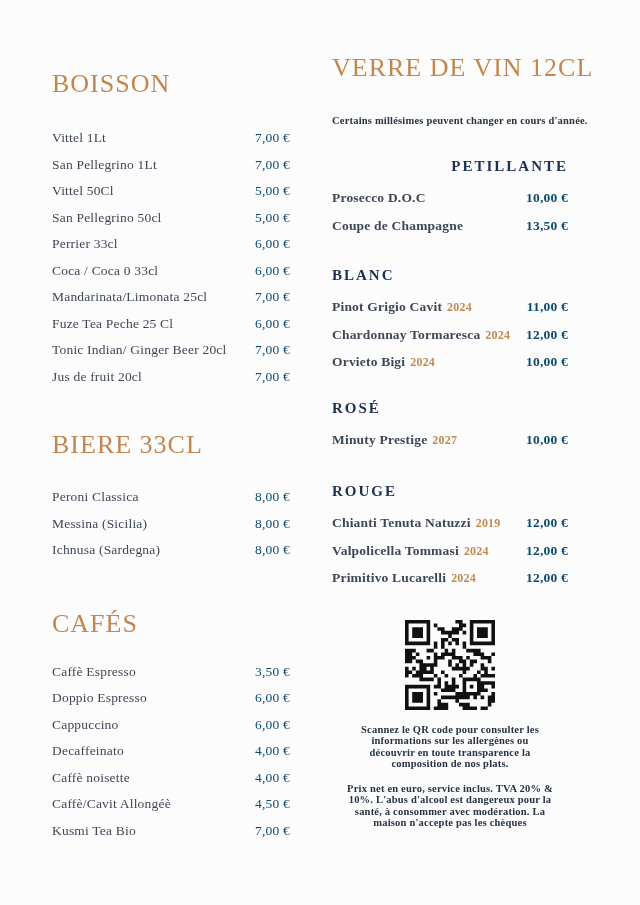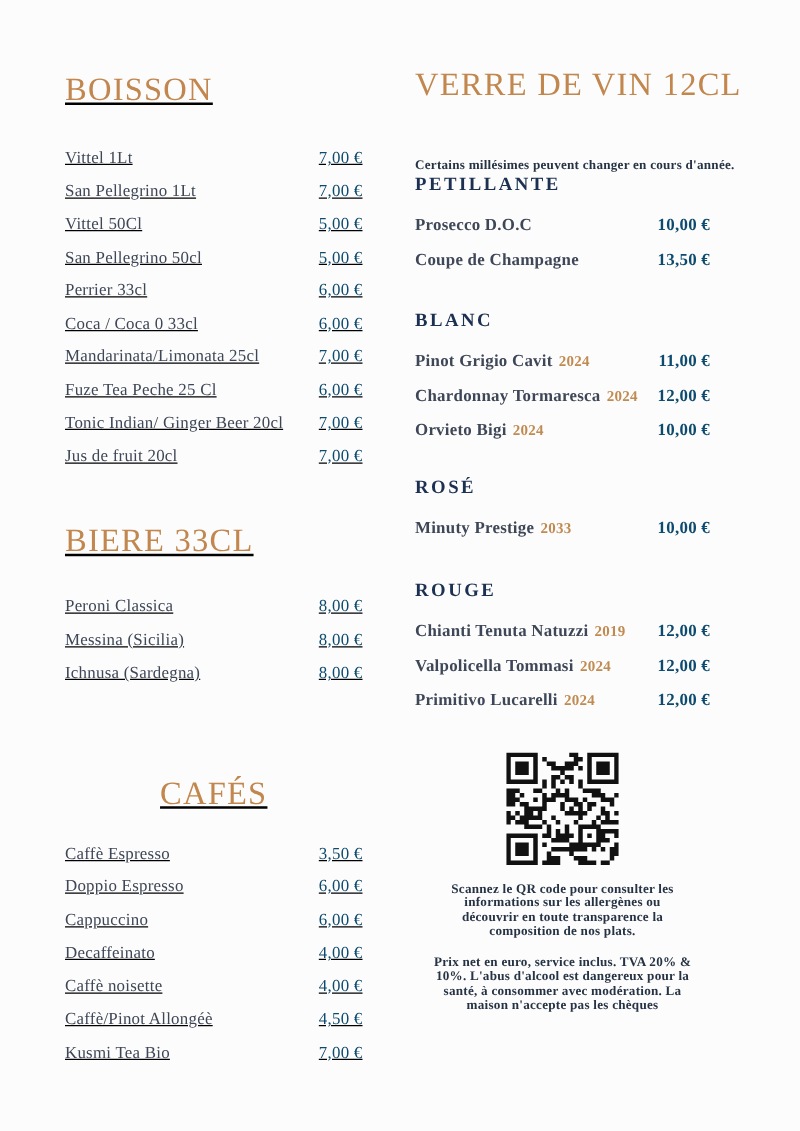--- a/index.html
+++ b/index.html
@@ -1,57 +1,57 @@
 <!DOCTYPE html>
 <html><head>
 <meta charset="utf-8">
 <style>
   html,body{margin:0;padding:0;background:#ffffff;}
   .page{
     position:relative;width:640px;height:905px;background:#fdfcfc;
     font-family:"Liberation Serif", serif;overflow:hidden;
   }
-  .col-left{position:absolute;left:52px;top:4px;width:238px;text-decoration:underline;}
+  .col-left{position:absolute;left:52px;top:16px;width:238px;}
   .col-right{position:absolute;left:332px;top:0;width:236px;}
 
   .big-title{
     font-size:26px;line-height:30px;font-weight:400;letter-spacing:1px;
     color:#c1874e;margin:0;white-space:nowrap;
   }
   #t-boisson{margin-top:53px;}
   #t-biere{margin-top:40px;}
-  #t-cafes{margin-top:68px;text-align:center;}
+  #t-cafes{margin-top:45px;}
   #t-vin{margin-top:53px;}
 
   .rows{margin:0;padding:0;}
   .rows-boisson{margin-top:26px;}
   .rows-biere{margin-top:24px;}
   .rows-cafes{margin-top:20px;}
 
   .row{
     display:flex;justify-content:space-between;align-items:baseline;
     height:26.5px;line-height:26.5px;font-size:13.5px;color:#3e4757;
     letter-spacing:0.2px;
   }
   .iname{white-space:nowrap;}
   .iprice{white-space:nowrap;color:#0c4a6e;}
   .item-note{
     font-size:10.5px;line-height:12px;margin-top:-4px;color:#3e4757;
     letter-spacing:0.3px;
   }
 
   .subtitle{
-    margin-top:44px;font-size:10.5px;font-weight:bold;color:#253344;
+    margin-top:32px;font-size:10.5px;font-weight:bold;color:#253344;
     letter-spacing:0.2px;white-space:nowrap;
   }
   .group-title{
     font-size:15px;line-height:20px;font-weight:bold;letter-spacing:2px;
     color:#1c3051;margin:0;
   }
-  #g-petillante{}
+  #g-petillante{margin-top:30px;text-align:right;}
   #g-blanc{margin-top:26px;}
   #g-rose{margin-top:22px;}
   #g-rouge{margin-top:28px;}
   .grows{margin-top:8px;}
   .wrow{height:27.5px;line-height:27.5px;font-weight:bold;}
   .vintage{color:#c08b52;font-size:12px;margin-left:5px;}
 
   .qr-wrap{margin-top:28px;display:flex;justify-content:center;}
   .qr-box{width:90px;height:90px;}
   .qr-note,.legal{
@@ -144,21 +144,21 @@
         </div>
       <div class="row">
           <span class="iname">Decaffeinato</span>
           <span class="iprice">4,00 €</span>
         </div>
       <div class="row">
           <span class="iname">Caffè noisette</span>
           <span class="iprice">4,00 €</span>
         </div>
       <div class="row">
-          <span class="iname">Caffè/Pinot Allongéè</span>
+          <span class="iname">Caffè/Cavit Allongéè</span>
           <span class="iprice">4,50 €</span>
         </div>
       <div class="row">
           <span class="iname">Kusmi Tea Bio</span>
           <span class="iprice">7,00 €</span>
         </div>
     </div>
 
   </div>
 
@@ -191,21 +191,21 @@
         </div>
       <div class="row wrow">
           <span class="iname"><span>Orvieto Bigi</span><span class="vintage">2024</span></span>
           <span class="iprice">10,00 €</span>
         </div>
     </div>
 
     <h2 class="group-title" id="g-rose">ROSÉ</h2>
     <div class="rows grows">
       <div class="row wrow">
-          <span class="iname"><span>Minuty Prestige</span><span class="vintage">2033</span></span>
+          <span class="iname"><span>Minuty Prestige</span><span class="vintage">2027</span></span>
           <span class="iprice">10,00 €</span>
         </div>
     </div>
 
     <h2 class="group-title" id="g-rouge">ROUGE</h2>
     <div class="rows grows">
       <div class="row wrow">
           <span class="iname"><span>Chianti Tenuta Natuzzi</span><span class="vintage">2019</span></span>
           <span class="iprice">12,00 €</span>
         </div>

